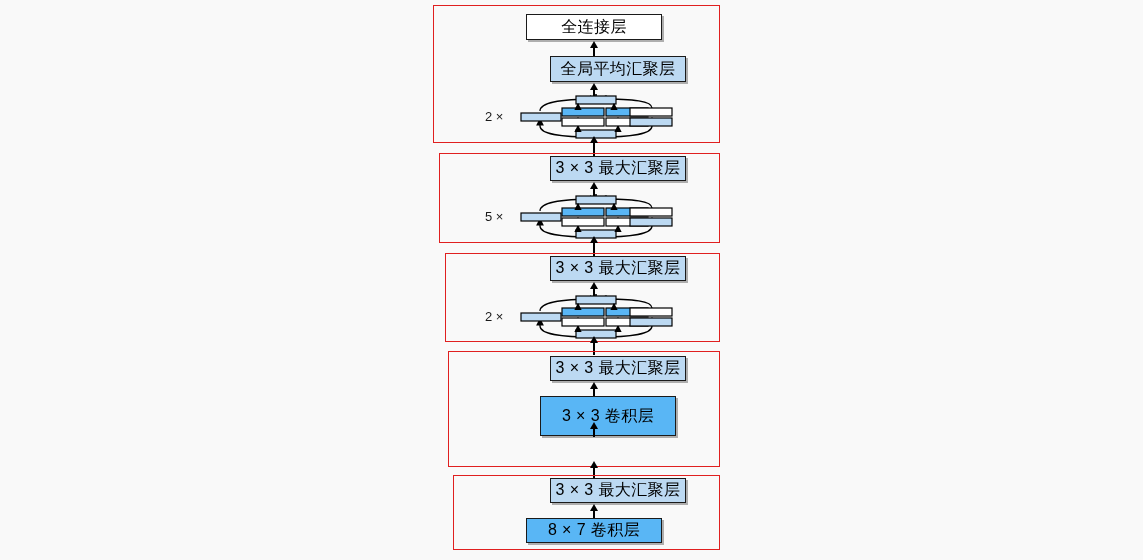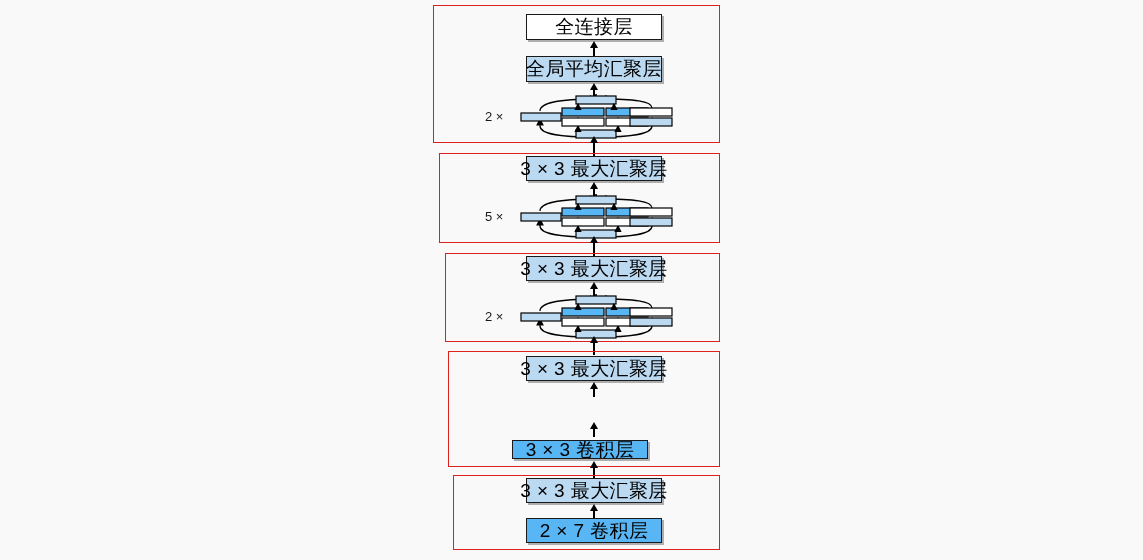--- a/index.html
+++ b/index.html
@@ -26,28 +26,28 @@
     box-sizing: border-box;
     background: transparent;
   }
   .layer-box {
     position: absolute;
     box-sizing: border-box;
     border: 1.6px solid #1a1a1a;
     display: flex;
     align-items: center;
     justify-content: center;
-    font-size: 19px;
+    font-size: 16px;
     color: #000;
     letter-spacing: 0.4px;
     white-space: nowrap;
     box-shadow: 2px 2px 0 rgba(0,0,0,0.30);
   }
   .fill-white  { background: #ffffff; }
-  .fill-lblue  { background: #bcd9f2; }
+  .fill-lblue  { background: #bcd9f2; margin-left: 24px; }
   .fill-blue   { background: #59b6f5; }
 
   .rep-label {
     position: absolute;
     font-size: 13px;
     color: #1a1a1a;
     white-space: nowrap;
   }
   .arrow {
     position: absolute;
@@ -248,21 +248,21 @@
 
   <div class="layer-box fill-lblue" style="left:526px; top:356px; width:136px; height:25px;">
     <span>3 × 3 最大汇聚层</span>
   </div>
 
   <div class="arrow" style="left:594px; top:382px; height:15px;">
     <div class="shaft" style="top:5px; height:10px;"></div>
     <div class="head"></div>
   </div>
 
-  <div class="layer-box fill-blue" style="left:512px; top:396px; width:136px; height:19px;margin-top:44px;">
+  <div class="layer-box fill-blue" style="left:540px; top:396px; width:136px; height:40px;">
     <span>3 × 3 卷积层</span>
   </div>
 
   <div class="arrow" style="left:594px; top:422px; height:15px;">
     <div class="shaft" style="top:5px; height:10px;"></div>
     <div class="head"></div>
   </div>
 
 
   <div class="arrow" style="left:594px; top:461px; height:17px;">
@@ -275,16 +275,16 @@
   <div class="layer-box fill-lblue" style="left:526px; top:478px; width:136px; height:25px;">
     <span>3 × 3 最大汇聚层</span>
   </div>
 
   <div class="arrow" style="left:594px; top:504px; height:15px;">
     <div class="shaft" style="top:5px; height:10px;"></div>
     <div class="head"></div>
   </div>
 
   <div class="layer-box fill-blue" style="left:526px; top:518px; width:136px; height:25px;">
-    <span>2 × 7 卷积层</span>
+    <span>8 × 7 卷积层</span>
   </div>
 
 </div>
 
 </body></html>

